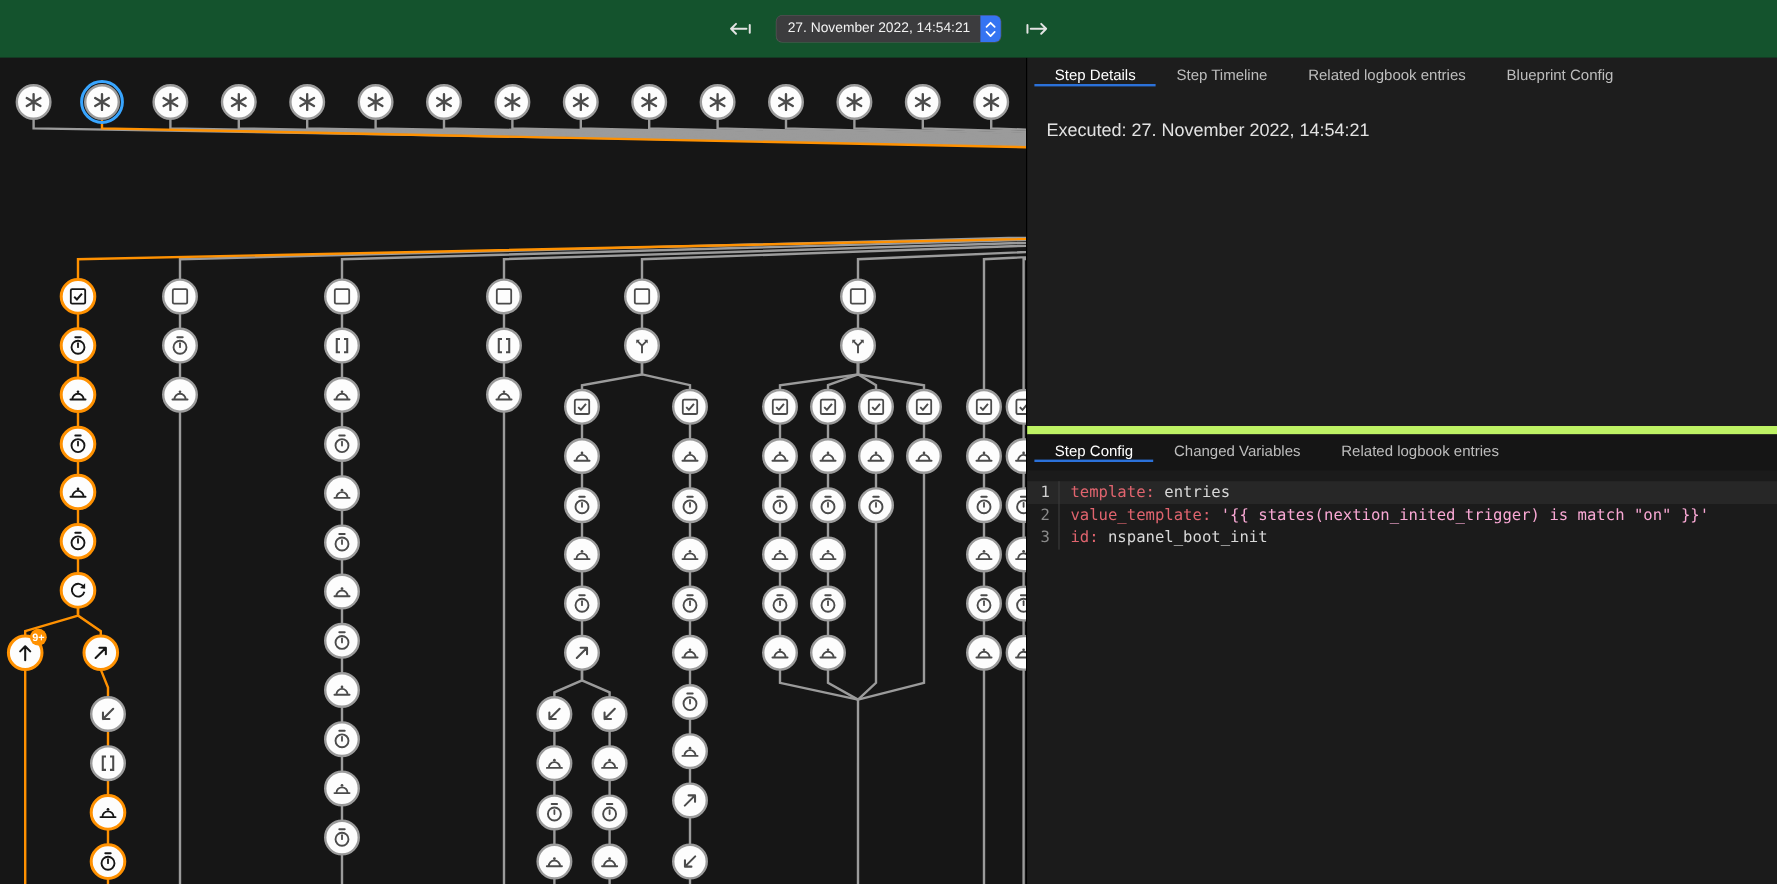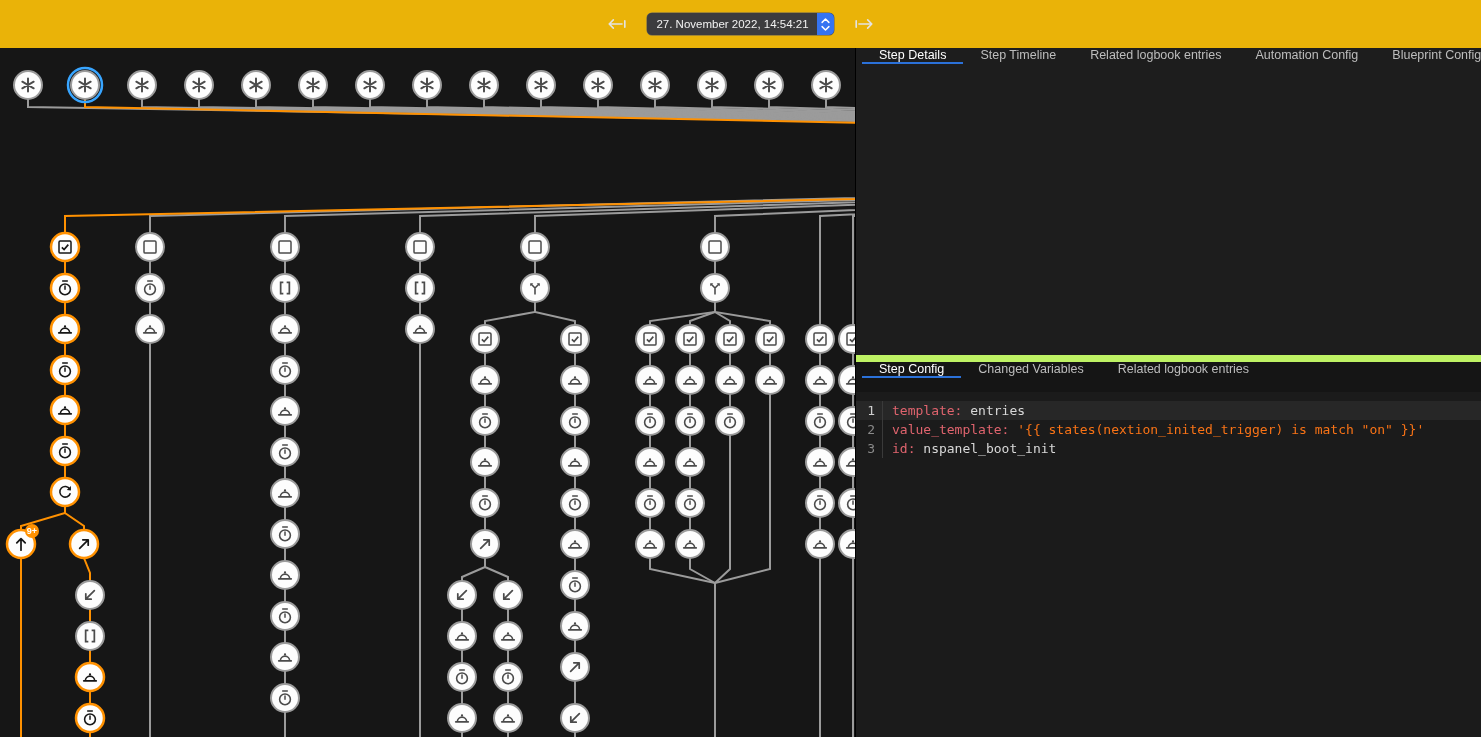--- a/index.html
+++ b/index.html
@@ -1,53 +1,53 @@
 <!DOCTYPE html>
 <html><head>
 <meta charset="utf-8">
 <style>
   *{margin:0;padding:0;box-sizing:border-box}
   html,body{width:1481px;height:737px;overflow:hidden;background:#161616;font-family:"Liberation Sans",sans-serif;position:relative}
   
-  .top-bar{position:absolute;top:0;left:0;right:0;height:48px;background:#eab308;z-index:6;display:flex;align-items:center;justify-content:center}
+  .top-bar{position:absolute;top:0;left:0;right:0;height:48px;background:#14532d;z-index:6;display:flex;align-items:center;justify-content:center}
   .top-controls{display:flex;align-items:center;gap:16px}
   .icon-btn{background:none;border:none;cursor:pointer;display:flex;padding:3px}
   .trace-select{display:flex;align-items:center;background:#3c3c3e;border-radius:5px;height:22px;padding-left:9px;cursor:pointer;box-shadow:0 0 0 0.5px #5a5a5a}
   .trace-select-label{color:#f2f2f2;font-size:11.5px;padding-right:8px;white-space:nowrap}
   .stepper{background:#3574f2;height:22px;width:17px;border-radius:0 5px 5px 0;display:flex;align-items:center;justify-content:center}
   
   .graph-pane{position:absolute;left:0;top:0;width:855px;height:737px;background:#161616}
   #graph-svg{position:absolute;left:0;top:0}
   .edge{fill:none;stroke:#9b9b9b;stroke-width:2}
   .edge.active{stroke:#ff9101}
   .node-c{fill:#fdfdfd;stroke:#9b9b9b;stroke-width:2}
   .node-c.active{stroke:#ff9101;stroke-width:2.5}
   use.node-i{color:#4b4b4b}
   use.node-i.active{color:#161616}
   .sel-ring{fill:none;stroke:#38a5ff;stroke-width:2.5}
   .badge{fill:#ff9101}
   .badge-t{fill:#fff;font-size:9px;font-weight:bold;text-anchor:middle;font-family:"Liberation Sans",sans-serif}
   
   .details-pane{position:absolute;left:855px;top:48px;right:0;bottom:0;background:#1d1d1d;border-left:1px solid #000}
-  .tabs{display:flex;align-items:flex-start;height:32px;padding-left:6px}
+  .tabs{display:flex;align-items:center;height:32px;padding-left:6px}
   .tab{background:none;border:none;color:#bdbdbd;font-size:12.5px;font-family:inherit;padding:0 17px;cursor:pointer;border-bottom:2px solid transparent;white-space:nowrap}
   .tab.active{color:#fff;border-bottom-color:#2b71d9}
   .step-details{padding:20px 16px}
   .executed{color:#e2e2e2;font-size:15px}
   .bottom-section{position:absolute;left:0;right:0;top:307px;bottom:0;background:#1b1b1b;border-top:7px solid #bef264}
   .tabs.sub{background:#151515;height:30px}
   .tabs.sub .tab{font-size:12.5px}
   .code{font-family:"DejaVu Sans Mono",monospace;font-size:13px;padding-top:9px}
   .code-line{display:flex;line-height:19px;white-space:pre}
   .code-line.active{background:rgba(255,255,255,0.055)}
   .ln{width:27px;text-align:right;color:#8a8a8a;flex:0 0 auto;border-right:1px solid #3a3a3a;padding-right:7px;margin-right:9px}
   .code-line.active .ln{color:#cfcfcf}
   .tk-key{color:#e0646e}
   .tk-plain{color:#d8d8d8}
-  .tk-string{color:#f97316}
+  .tk-string{color:#f9a8d4}
 </style>
 </head>
 <body>
 
 <svg width="0" height="0" style="position:absolute" aria-hidden="true">
   <defs>
     <symbol id="i-asterisk" viewBox="0 0 24 24">
         <path d="M12 3.2v17.6M4.4 7.6l15.2 8.8M19.6 7.6L4.4 16.4" fill="none" stroke="currentColor" stroke-width="2.6" stroke-linecap="round"></path>
       </symbol>
     <symbol id="i-checkbox-marked" viewBox="0 0 24 24">
@@ -589,23 +589,25 @@
         </svg>
     </button>
   </div>
 </header>
 
 <aside class="details-pane">
   <nav class="tabs" id="top-tabs">
       <button class="tab active">Step Details</button>
       <button class="tab">Step Timeline</button>
       <button class="tab">Related logbook entries</button>
-      <button class="tab">Automation Config</button>
       <button class="tab">Blueprint Config</button>
     </nav>
+  <section class="step-details">
+    <p class="executed">Executed: 27. November 2022, 14:54:21</p>
+  </section>
   <section class="bottom-section">
     <nav class="tabs sub" id="sub-tabs">
         <button class="tab active">Step Config</button>
         <button class="tab">Changed Variables</button>
         <button class="tab">Related logbook entries</button>
       </nav>
     <div class="code" id="code">
         <div class="code-line active"><span class="ln">1</span><span class="lc"><span class="tk-key">template:</span><span class="tk-plain"> entries</span></span></div>
         <div class="code-line"><span class="ln">2</span><span class="lc"><span class="tk-key">value_template:</span><span class="tk-plain"> </span><span class="tk-string">'{{ states(nextion_inited_trigger) is match "on" }}'</span></span></div>
         <div class="code-line"><span class="ln">3</span><span class="lc"><span class="tk-key">id:</span><span class="tk-plain"> nspanel_boot_init</span></span></div>

